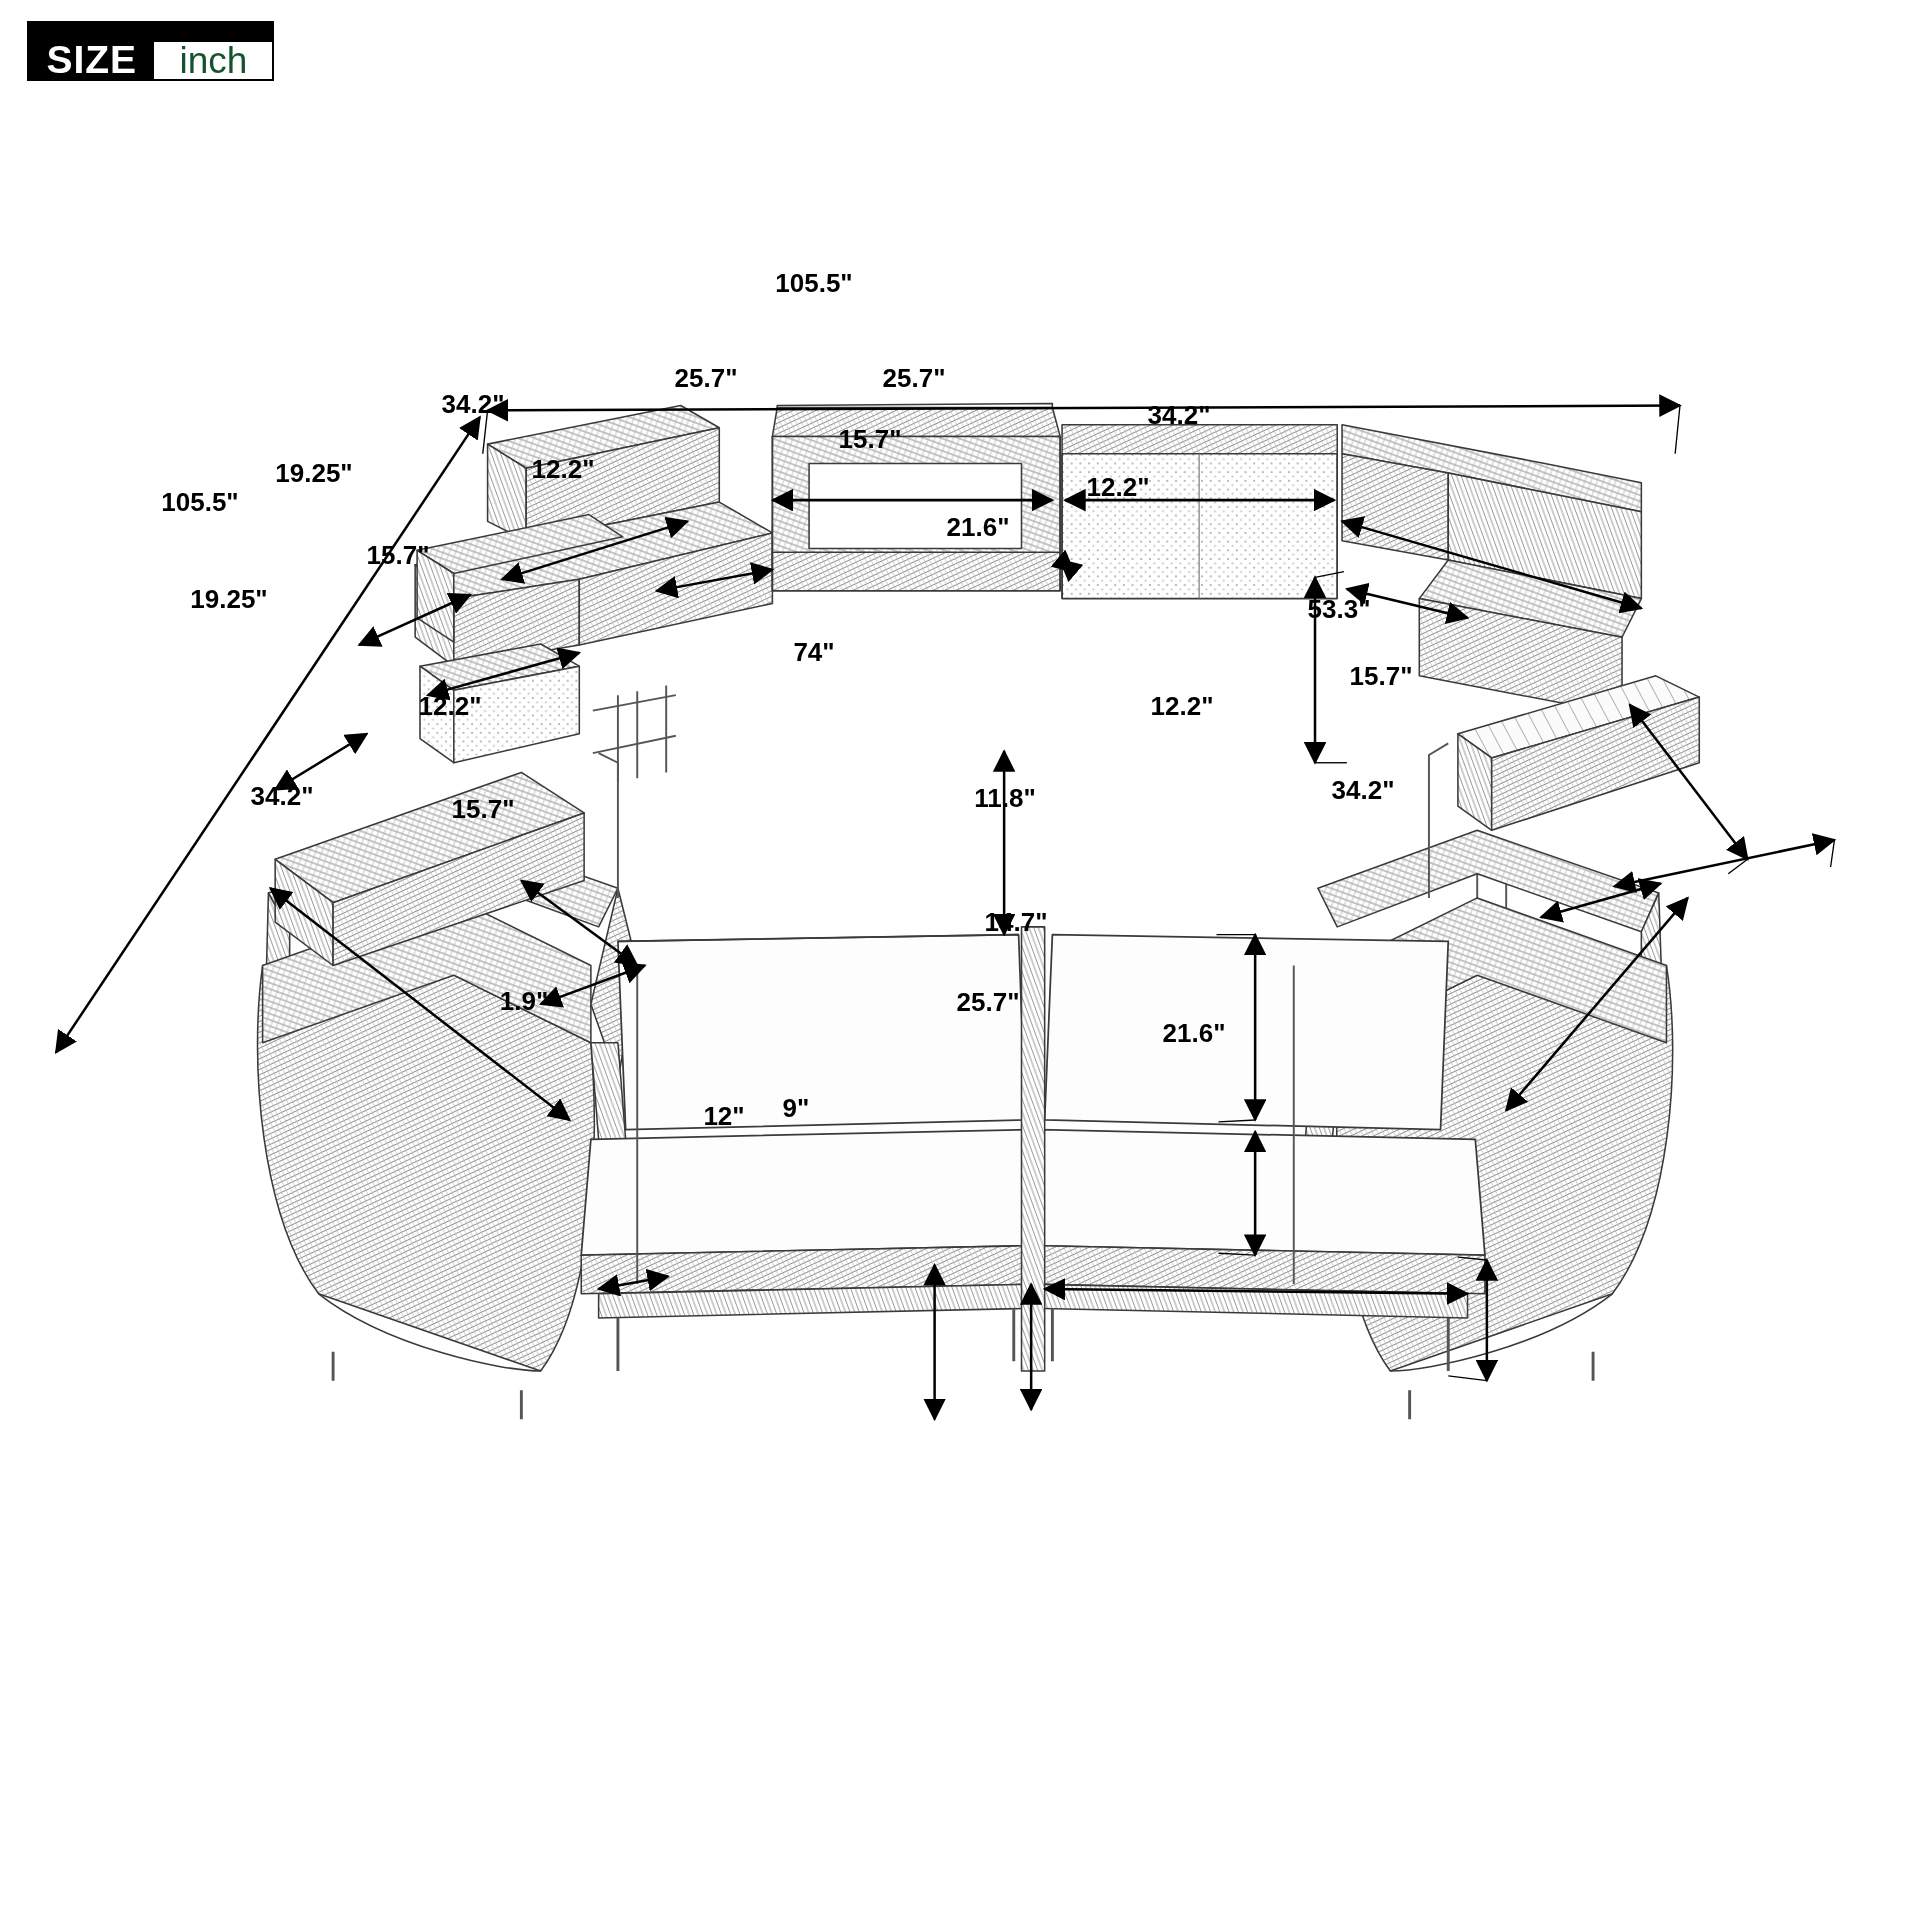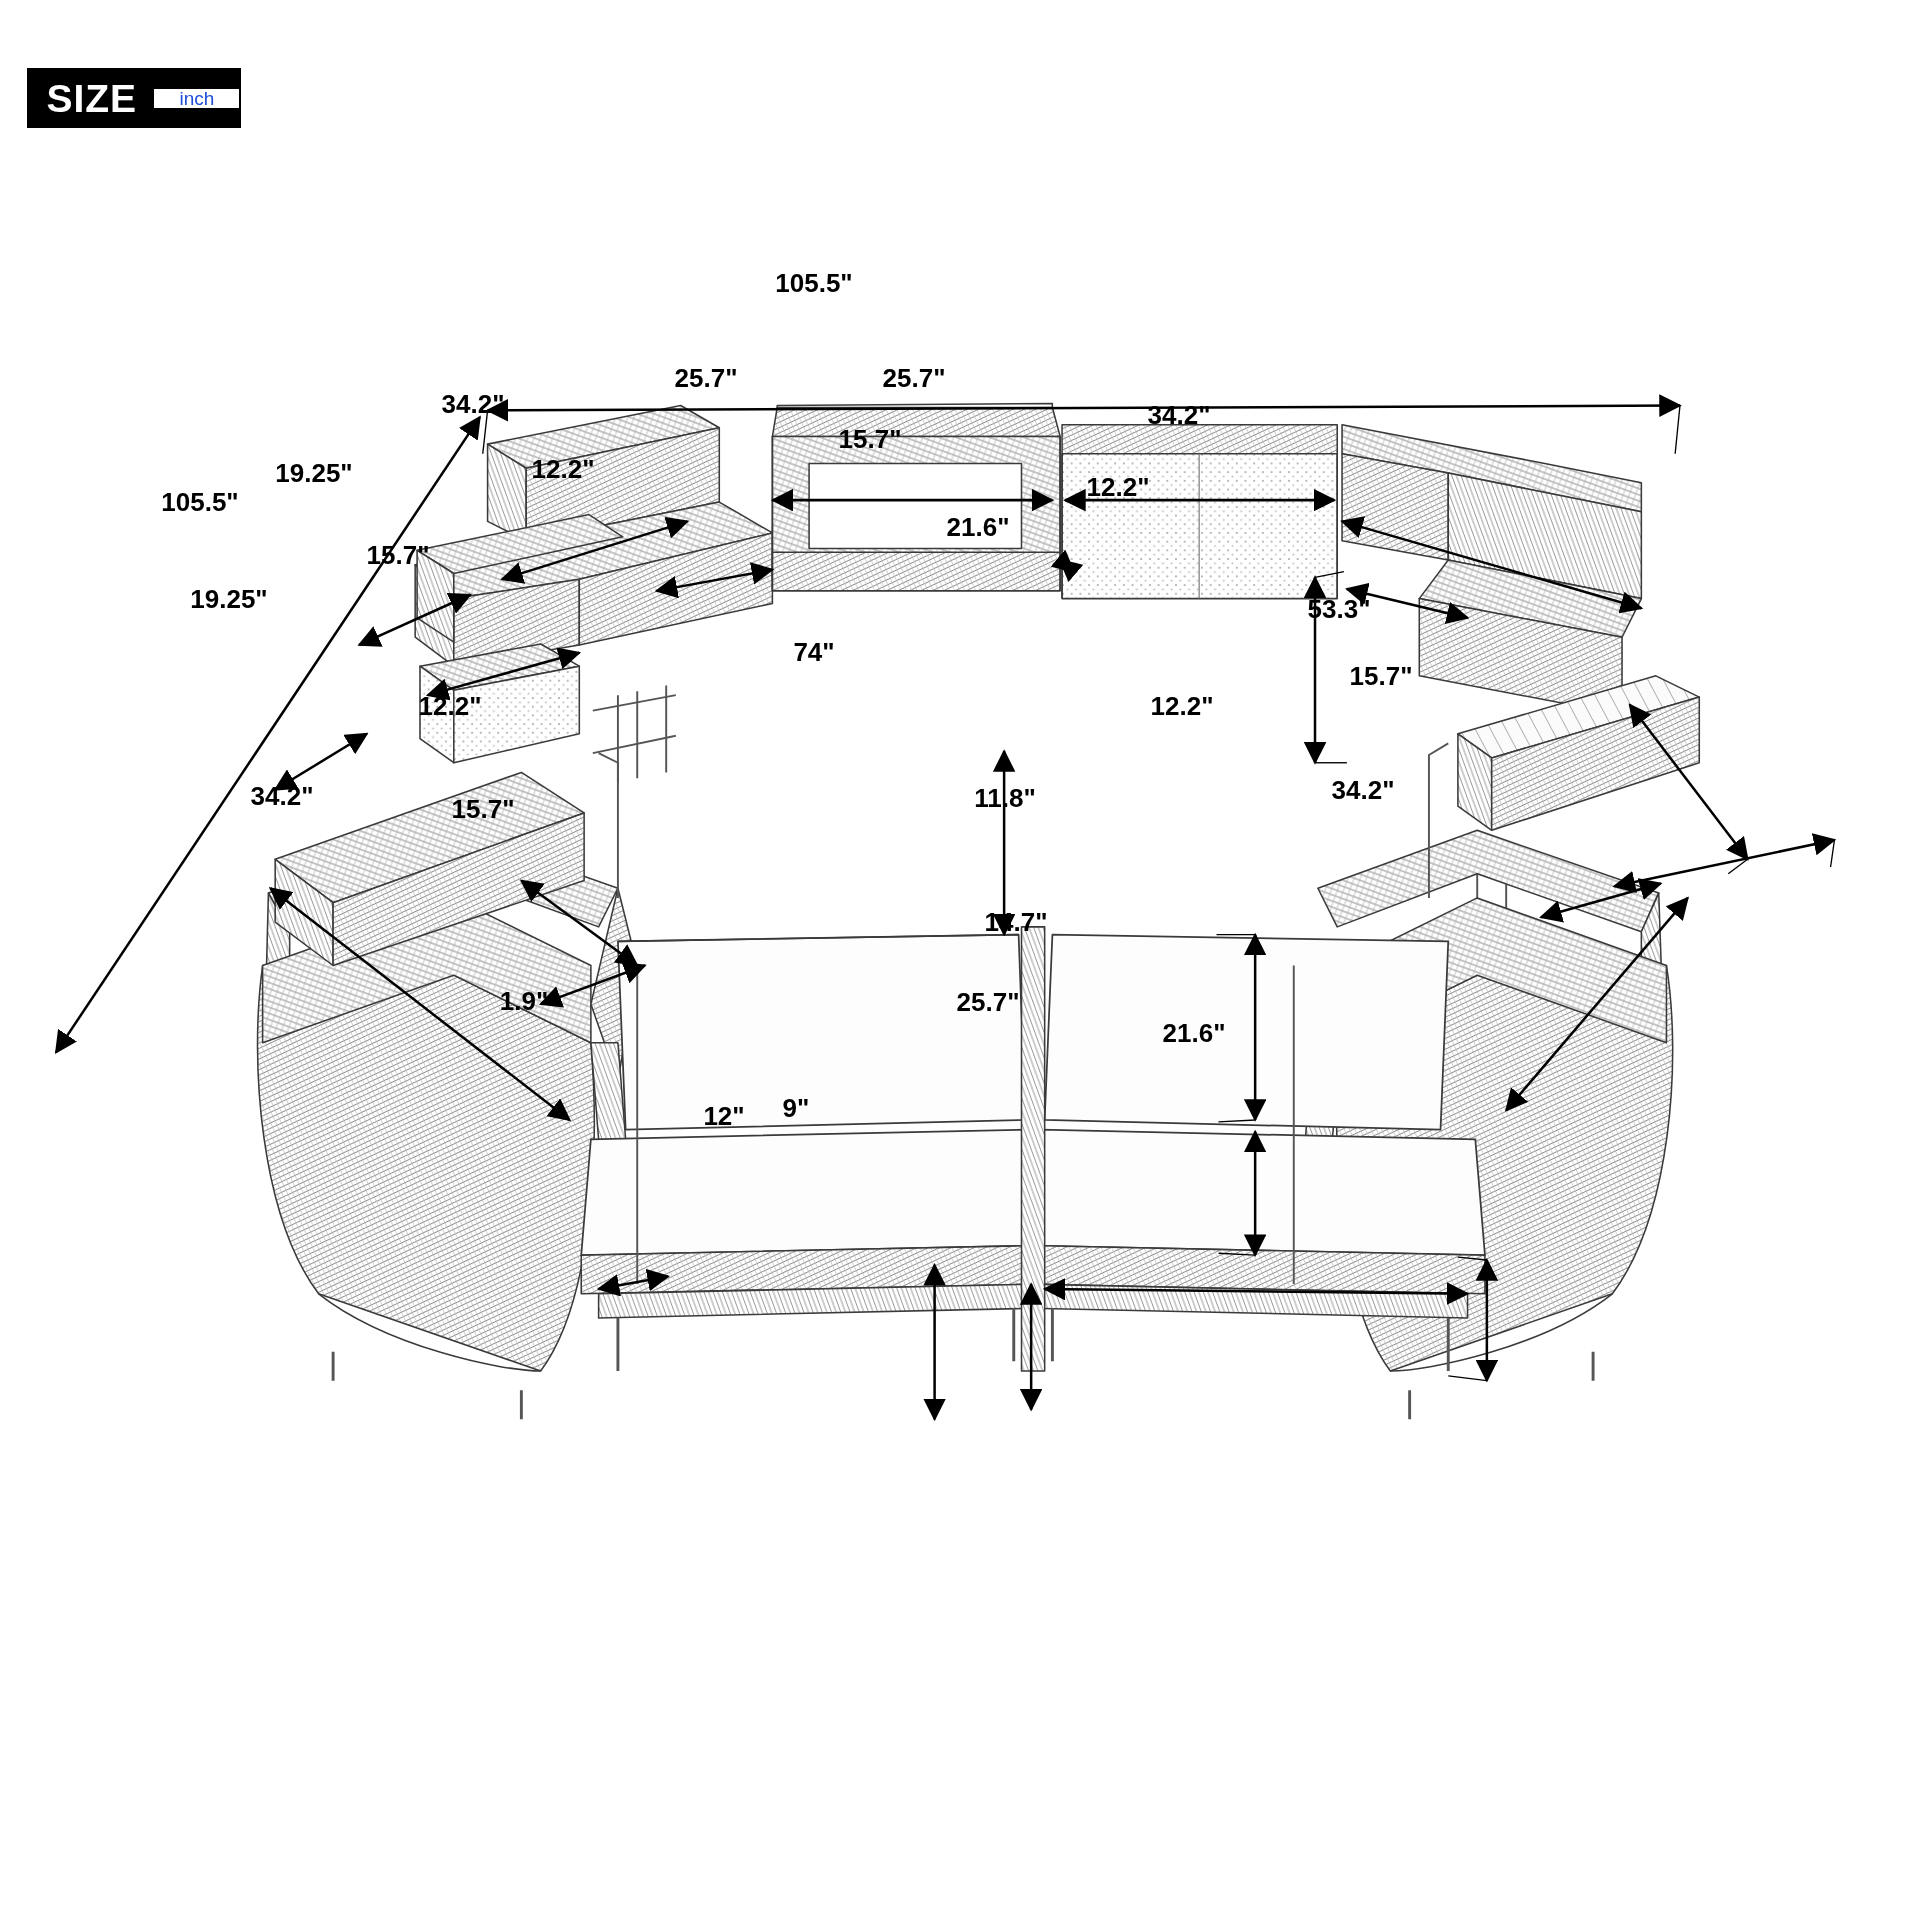--- a/index.html
+++ b/index.html
@@ -15,42 +15,41 @@
     position: relative;
     overflow: hidden;
   }
 
   
   #size-badge {
     position: absolute;
     left: 27px;
     top: 21px;
     display: flex;
-    align-items: center;
+    align-items: flex-end;
     border: 2.9px solid #000;
     background: #000;
     height: 60px;
     box-sizing: border-box;
-    margin-top: 47px;
   }
   #size-badge .badge-label {
     background: #000;
     color: #fff;
     font-size: 39px;
     font-weight: bold;
     letter-spacing: 1px;
     padding: 0 17.4px;
     display: flex;
     align-items: center;
     line-height: 1;
   }
   #size-badge .badge-unit {
     background: #fff;
-    color: #1d4ed8;
-    font-size: 19px;
+    color: #14532d;
+    font-size: 37px;
     padding: 0 25px;
     display: flex;
     align-items: center;
     line-height: 1;
   }
 
   
   #diagram {
     position: absolute;
     left: 0;

